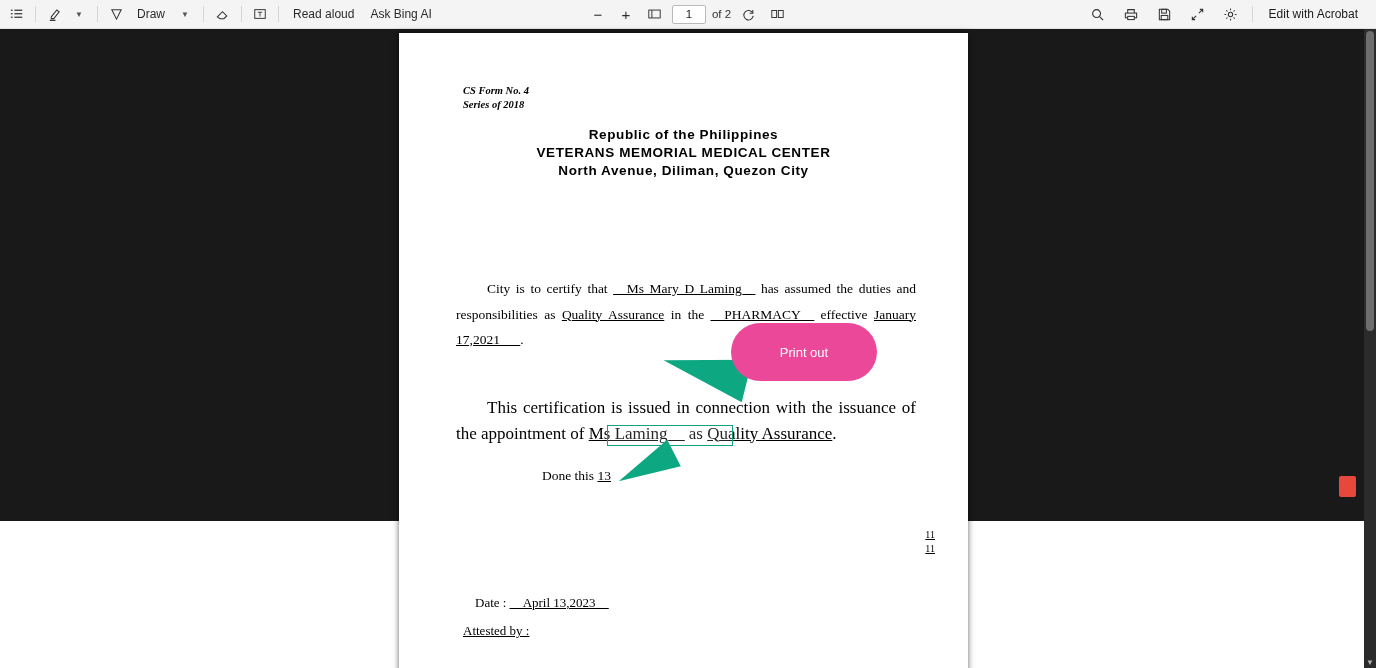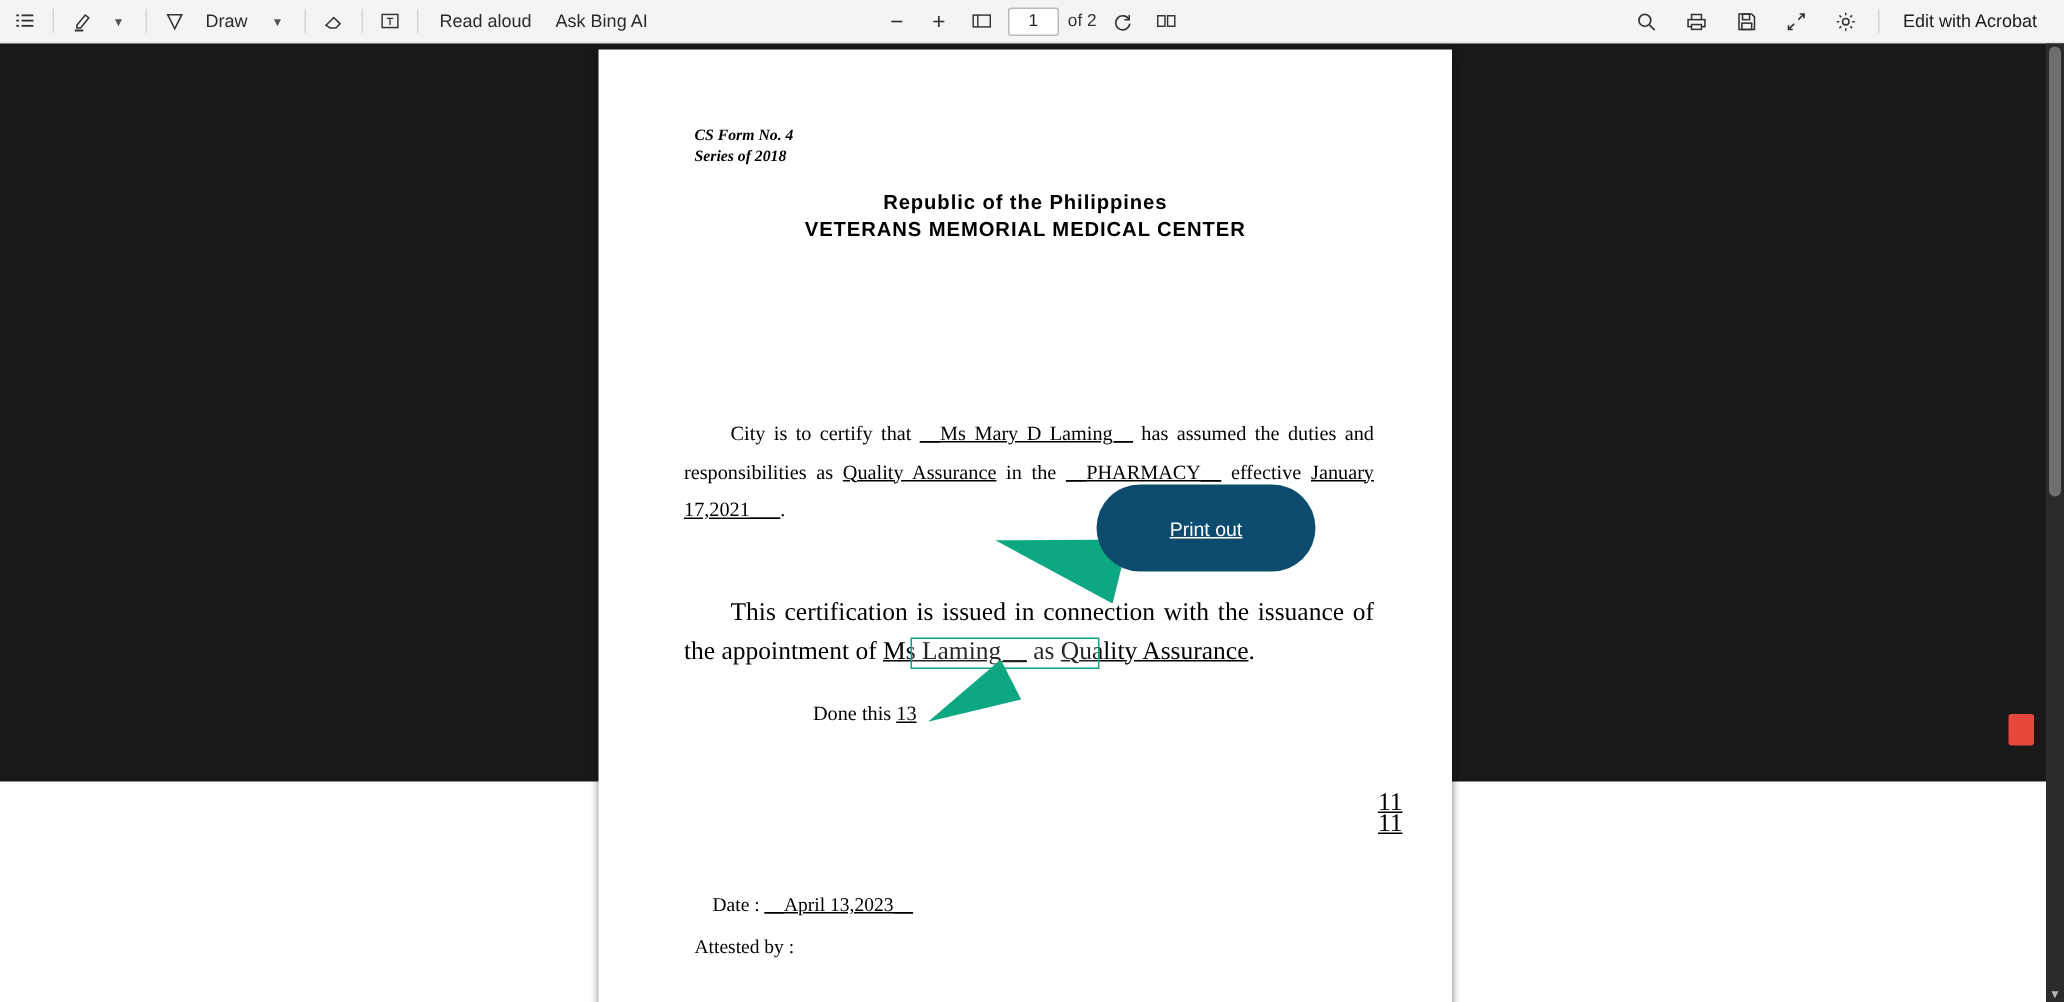--- a/index.html
+++ b/index.html
@@ -137,49 +137,48 @@
     font-family: "Liberation Serif", serif;
     font-size: 17px; line-height: 25.5px; text-align: justify; }
   .p3 { position: absolute; left: 57px; width: 460px; top: 430px;
     font-family: "Liberation Serif", serif;
     font-size: 13.5px; line-height: 25.5px; }
   .indent { display: inline-block; width: 31px; }
   .u { text-decoration: underline; }
   .nums {
     position: absolute; right: 33px; top: 495px;
     text-align: right; font-family: "Liberation Serif", serif;
-    font-size: 17px; line-height: 13.5px;
+    font-size: 10px; line-height: 13.5px;
   }
   .nums span { text-decoration: underline; display: block; }
   .datefield {
     position: absolute; left: 76px; top: 562px;
     font-family: "Liberation Serif", serif; font-size: 13px;
   }
   .attested {
     position: absolute; left: 64px; top: 590px;
-    font-family: "Liberation Serif", serif; font-size: 13px;
+    font-family: "Liberation Serif", serif; font-size: 13px; text-decoration: underline;
   }
 
   
   .annot-box {
     position: absolute;
     left: 607px; top: 396px;
     width: 126px; height: 21px;
     border: 1.6px solid #10a37f;
     background: rgba(255,255,255,.15);
   }
 
   .bubble {
     position: absolute;
-    background: #0c4a6e;
+    background: #ec4899;
     color: #ffffff;
     font-family: "Liberation Sans", sans-serif;
     display: flex; align-items: center; justify-content: center;
     text-align: center;
-    text-decoration: underline;
   }
   .bubble-1 {
     left: 731px; top: 294px;
     width: 146px; height: 58px;
     border-radius: 29px;
     font-size: 13px;
   }
   .tail-1 {
     position: absolute;
     left: 661px; top: 330px;
@@ -364,20 +363,21 @@
     <div class="doc">
 
       <div class="cs-form">
         <div>CS Form No. 4</div>
         <div>Series of 2018</div>
       </div>
 
       <div class="hdr">
         <div class="l1">Republic  of  the  Philippines</div>
         <div>VETERANS  MEMORIAL  MEDICAL  CENTER</div>
+        <div>North Avenue, Diliman, Quezon City</div>
       </div>
 
 
       <div class="body-text">
         <span class="indent"></span><span>City is to certify that </span><span class="u">__Ms Mary D Laming__</span><span> has assumed the duties and responsibilities as </span><span class="u">Quality Assurance</span><span> in the </span><span class="u">__PHARMACY__</span><span> effective </span><span class="u">January 17,2021___</span><span>.</span>
       </div>
 
       <div class="p2">
         <span class="indent"></span><span>This certification is issued in connection with the issuance of the appointment of </span><span class="u">Ms Laming__</span><span> as </span><span class="u">Quality Assurance</span><span>.</span>
       </div>

